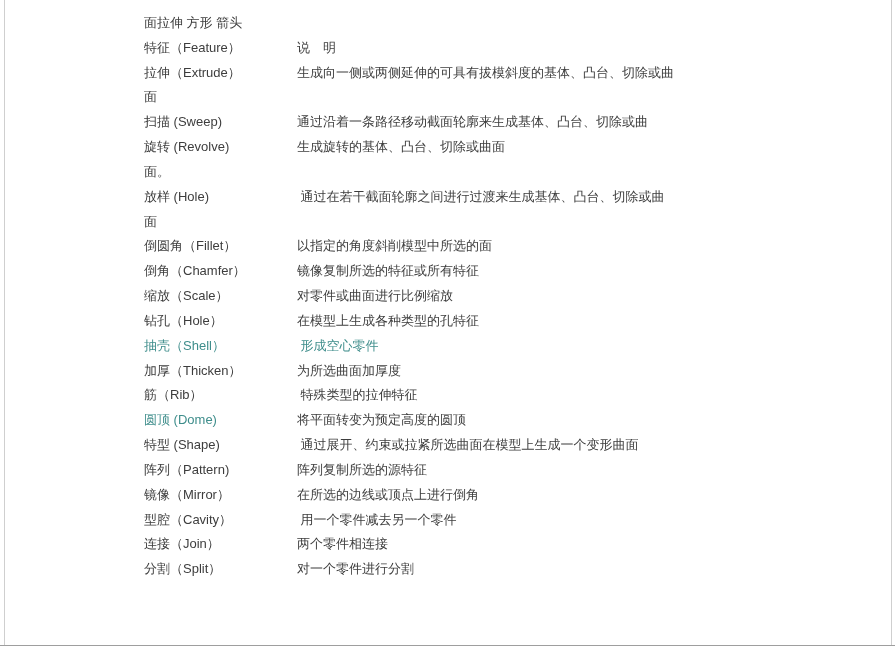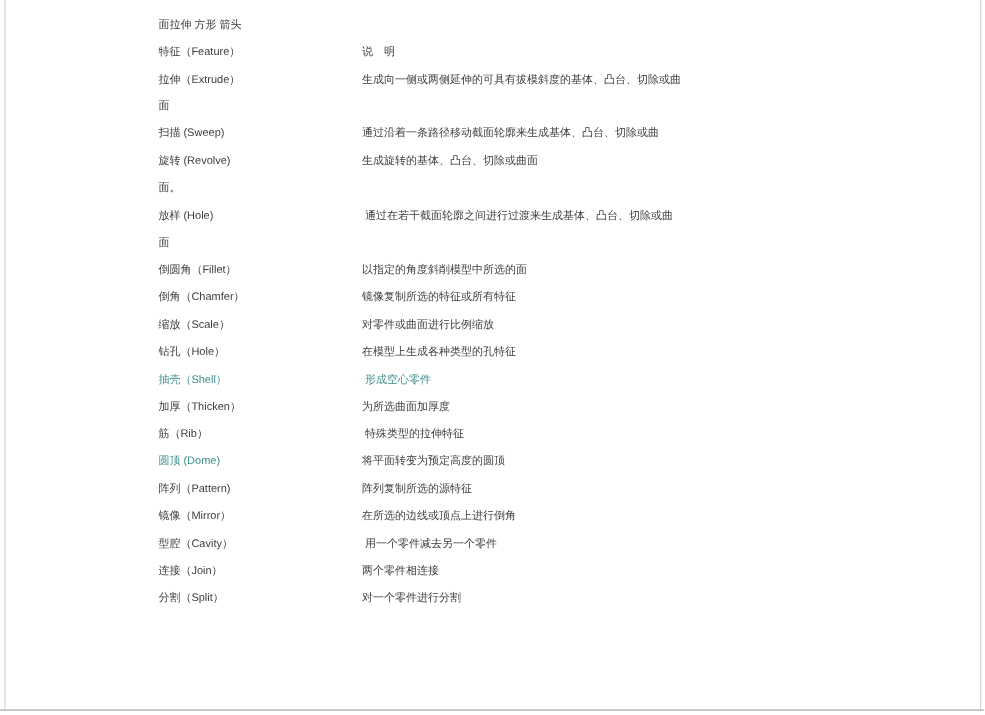--- a/index.html
+++ b/index.html
@@ -42,33 +42,32 @@
   .doc {
     position: absolute;
     left: 0;
     top: 11px;
     width: 895px;
   }
   .line {
     position: relative;
     height: 24.83px;
     line-height: 24.83px;
-    font-size: 10px;
+    font-size: 13px;
     color: var(--text-color, #3d3d3d);
   }
   .term {
     position: absolute;
     left: 144px;
     white-space: pre;
   }
   .desc {
     position: absolute;
     left: 297px;
     white-space: pre;
-    margin-left: 32px;
   }
   .accent {
     color: var(--accent-color, #3e8d8b);
   }
 </style>
 </head>
 <body>
 
 <div class="screen">
   <div class="edge-left"></div>
@@ -133,20 +132,24 @@
       </div>
       <div class="line">
         <span class="term">筋（Rib）</span>
         <span class="desc"> 特殊类型的拉伸特征</span>
       </div>
       <div class="line">
         <span class="term accent">圆顶 (Dome)</span>
         <span class="desc">将平面转变为预定高度的圆顶</span>
       </div>
       <div class="line">
+        <span class="term">特型 (Shape)</span>
+        <span class="desc"> 通过展开、约束或拉紧所选曲面在模型上生成一个变形曲面</span>
+      </div>
+      <div class="line">
         <span class="term">阵列（Pattern)</span>
         <span class="desc">阵列复制所选的源特征</span>
       </div>
       <div class="line">
         <span class="term">镜像（Mirror）</span>
         <span class="desc">在所选的边线或顶点上进行倒角</span>
       </div>
       <div class="line">
         <span class="term">型腔（Cavity）</span>
         <span class="desc"> 用一个零件减去另一个零件</span>

